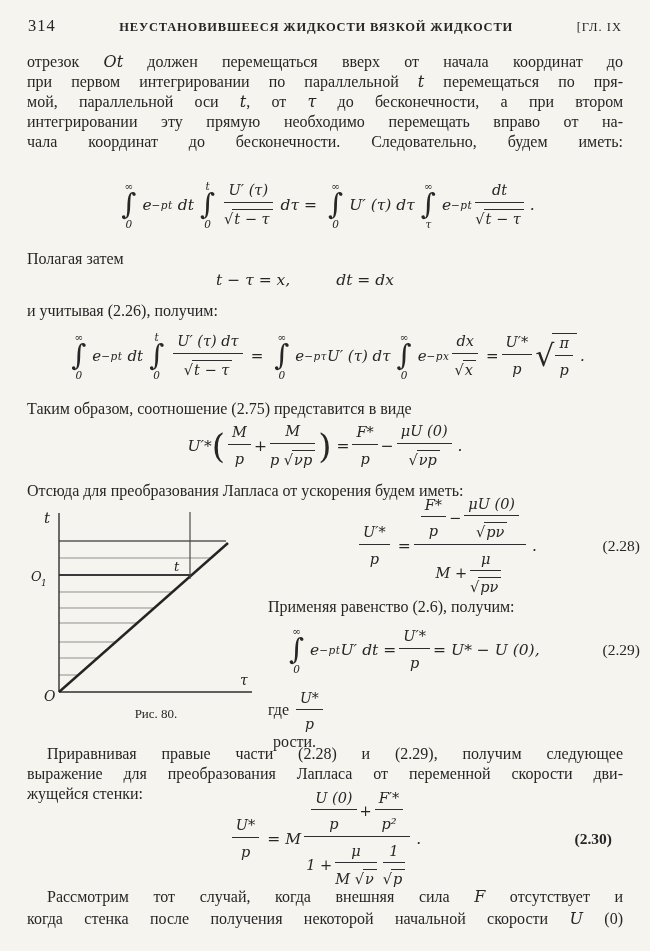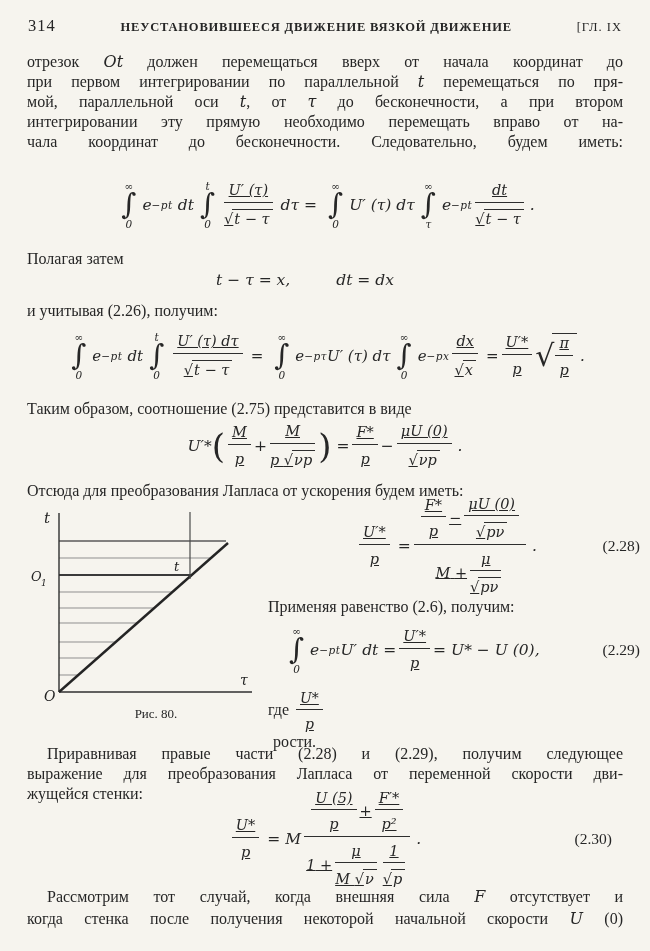--- a/index.html
+++ b/index.html
@@ -9,21 +9,21 @@
   .bt{font-size:16px;line-height:20px;}
   .jl{text-align:justify;text-align-last:justify;}
   .ll{text-align:left;}
   .ind{text-indent:20px;}
   .iv{font-family:"DejaVu Serif",serif;font-style:italic;}
   .m{font-family:"DejaVu Serif",serif;font-style:italic;font-size:15.5px;}
   .m sup{font-size:10.5px;line-height:0;vertical-align:6px;letter-spacing:0.5px;}
   .eqrow{display:flex;align-items:center;justify-content:center;}
   .eqleft{justify-content:flex-start;}
   .gap2{display:inline-block;width:5px;}
-  .fr{display:inline-block;vertical-align:middle;text-align:center;margin:0 3px;font-size:14.5px;line-height:1.2;text-decoration:underline;}
+  .fr{display:inline-block;vertical-align:middle;text-align:center;margin:0 3px;font-size:14.5px;line-height:1.2;}
   .fr>.nu{display:block;padding:0 4px 2px;border-bottom:1px solid #2e2e2e;white-space:nowrap;}
   .fr>.de{display:block;padding-top:6px;white-space:nowrap;}
   .itg{display:inline-flex;flex-direction:column;align-items:center;margin:0 4px;line-height:1;}
   .itg .lim{font-size:10.5px;line-height:1;}
   .itg .isign{font-size:29px;line-height:0.95;font-style:italic;padding:0 2px;}
   .ov{border-top:1px solid #2e2e2e;padding:1px 3px 0 2px;display:inline-block;}
   .sq{margin-right:-1px;font-style:normal;}
   .sqbig{font-size:30px;font-style:normal;line-height:0;vertical-align:-5px;margin-right:-2px;}
   .bigp{font-size:34px;font-style:normal;font-weight:300;line-height:0;vertical-align:middle;}
   .eqnum{position:absolute;top:50%;transform:translateY(-50%);font-style:normal;
@@ -36,21 +36,21 @@
   svg text{font-family:"DejaVu Serif",serif;font-style:italic;fill:#242424;}
   .cap{font-size:13px;text-align:center;}
 </style>
 </head>
 <body>
 
 <div class="page">
 
   <div class="abs hdr" style="left:28px;top:16px;width:594px;">
     <span class="pgnum">314</span>
-    <span class="ttl">НЕУСТАНОВИВШЕЕСЯ ДВИЖЕНИЕ ВЯЗКОЙ ДВИЖЕНИЕ</span>
+    <span class="ttl">НЕУСТАНОВИВШЕЕСЯ ЖИДКОСТИ ВЯЗКОЙ ЖИДКОСТИ</span>
     <span class="chp">[ГЛ. IX</span>
   </div>
 
   <div class="abs bt" style="left:27px;top:52px;width:596px;">
     <div class="jl"><span>отрезок </span><span class="iv">Ot</span><span> должен перемещаться вверх от начала координат до</span></div>
     <div class="jl"><span>при первом интегрировании по параллельной </span><span class="iv">t</span><span> перемещаться по пря-</span></div>
     <div class="jl"><span>мой, параллельной оси </span><span class="iv">t</span><span>, от </span><span class="iv">τ</span><span> до бесконечности, а при втором</span></div>
     <div class="jl">интегрировании эту прямую необходимо перемещать вправо от на-</div>
     <div class="jl">чала координат до бесконечности. Следовательно, будем иметь:</div>
   </div>
@@ -275,25 +275,25 @@
   <div class="abs m eqrow" style="left:0;top:800px;width:650px;height:78px;">
     <span class="fr">
         <span class="nu">U*</span>
         <span class="de">p</span>
       </span>
     <span class="gap2"></span>
       <span>=</span>
       <span class="gap2"></span>
     <span>M</span>
     <span class="fr">
-      <span class="nu"><span class="fr"><span class="nu">U (5)</span><span class="de">p</span></span><span>+</span><span class="fr"><span class="nu">F′*</span><span class="de">p²</span></span></span>
+      <span class="nu"><span class="fr"><span class="nu">U (0)</span><span class="de">p</span></span><span>+</span><span class="fr"><span class="nu">F′*</span><span class="de">p²</span></span></span>
       <span class="de"><span>1</span> <span>+</span><span class="fr"><span class="nu">μ</span><span class="de"><span>M </span><span class="sq">√</span><span class="ov">ν</span></span></span><span class="fr"><span class="nu">1</span><span class="de"><span class="sq">√</span><span class="ov">p</span></span></span></span>
     </span>
     <span class="enddot">.</span>
-    <span class="eqnum" style="right:38px;">(2.30)</span>
+    <span class="eqnum" style="right:38px;font-weight:bold;">(2.30)</span>
   </div>
 
   <div class="abs bt" style="left:27px;top:886px;width:596px;line-height:21.5px;">
     <div class="jl ind"><span>Рассмотрим тот случай, когда внешняя сила </span><span class="iv">F</span><span> отсутствует и</span></div>
     <div class="jl"><span>когда стенка после получения некоторой начальной скорости </span><span class="iv">U</span><span> (0)</span></div>
   </div>
 
 </div>
 
 </body></html>

